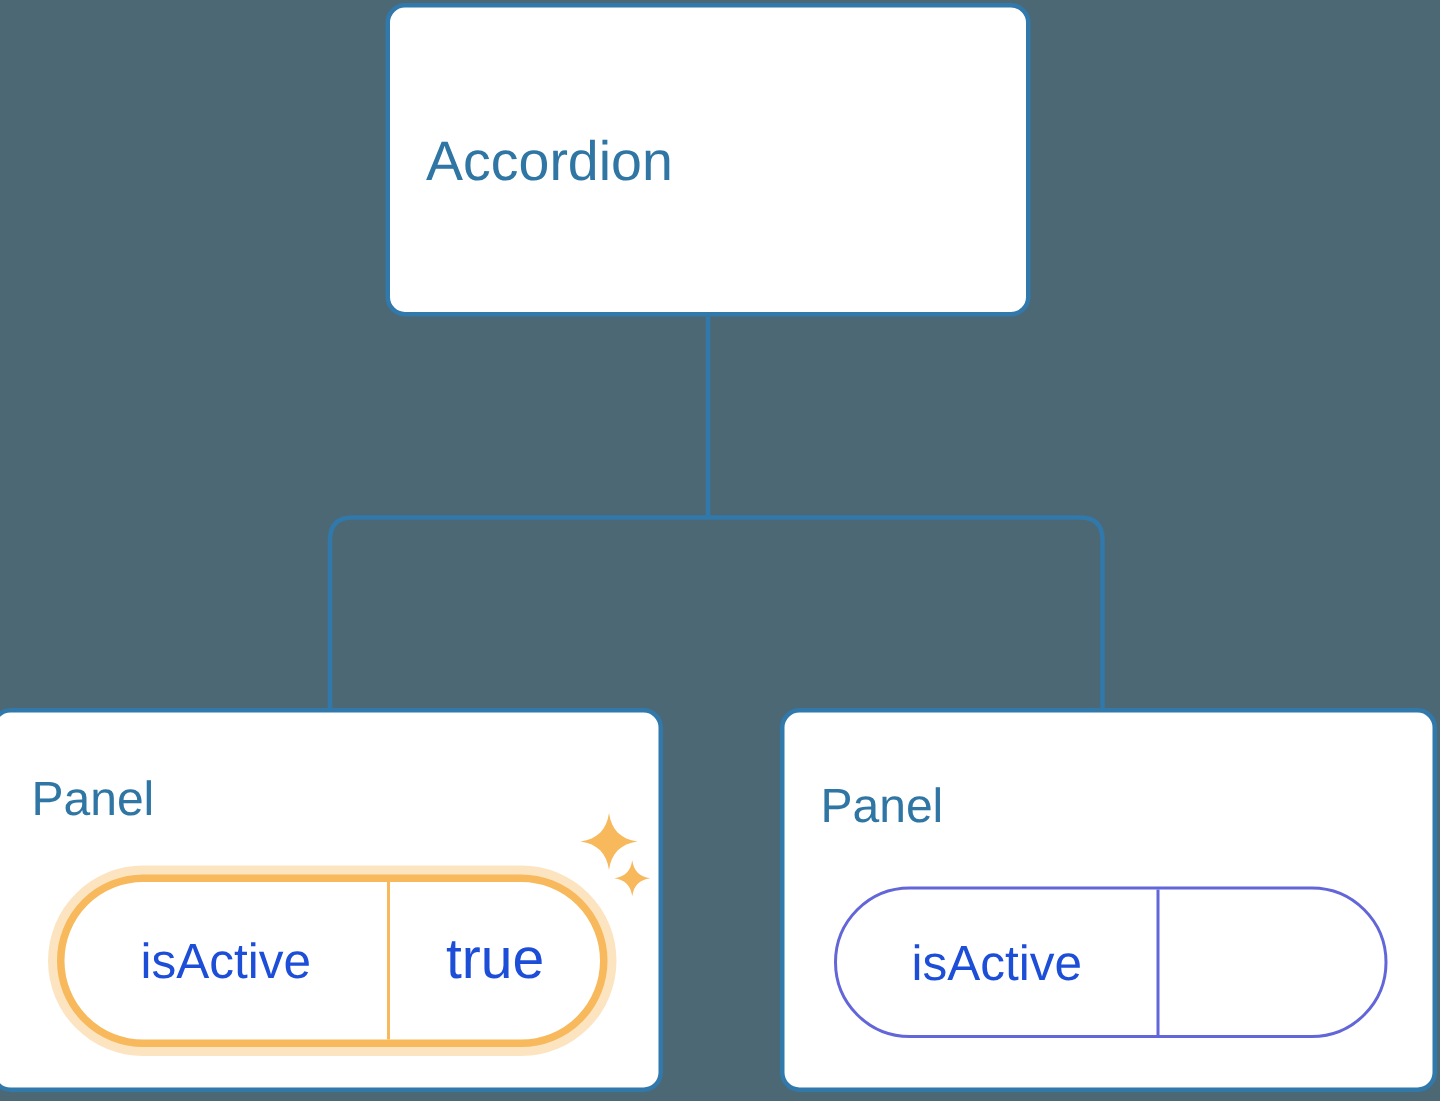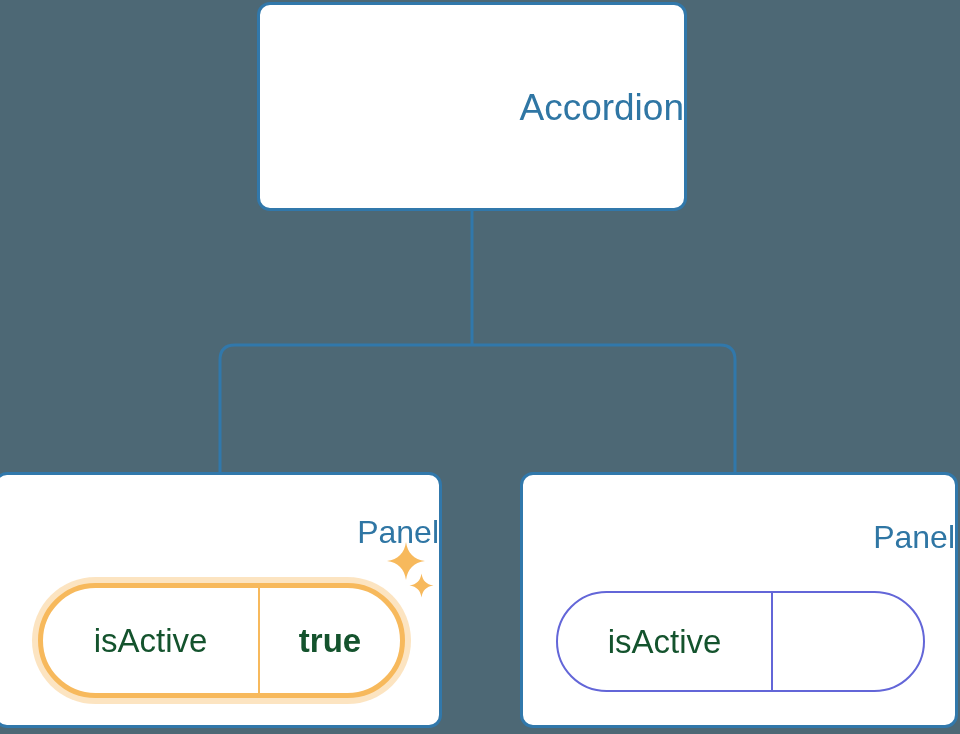--- a/index.html
+++ b/index.html
@@ -53,21 +53,21 @@
     left: 520px;
     top: 472px;
     width: 438px;
     height: 256px;
   }
 
   .node-title {
     position: absolute;
     left: 0;
     right: 0;
-    text-align: right;
+    text-align: left;
     color: #2f76a4;
     font-weight: 400;
     white-space: nowrap;
     margin-left: 24px;
   }
   #node-accordion .node-title {
     top: 82px;
     font-size: 37px;
   }
   #node-panel-left .node-title {
@@ -88,42 +88,42 @@
     box-sizing: border-box;
     border-radius: 999px;
   }
   .prop-pill .prop-key,
   .prop-pill .prop-value {
     display: flex;
     align-items: center;
     justify-content: center;
     box-sizing: border-box;
     white-space: nowrap;
-    color: #14532d;
+    color: #1d4ed8;
   }
 
   
   #pill-left {
     left: 38px;
     top: 583px;
     width: 367px;
     height: 115px;
     border: 5px solid #f7b95c;
     box-shadow: 0 0 0 6px rgba(247,185,92,0.38);
   }
   #pill-left .prop-key {
     width: 217px;
     font-size: 33px;
     font-weight: 400;
     border-right: 2px solid #f7b95c;
   }
   #pill-left .prop-value {
     flex: 1;
-    font-size: 33px;
-    font-weight: 700;
+    font-size: 38px;
+    font-weight: 400;
   }
 
   
   #pill-right {
     left: 556px;
     top: 591px;
     width: 369px;
     height: 101px;
     border: 2px solid #6366d8;
   }

